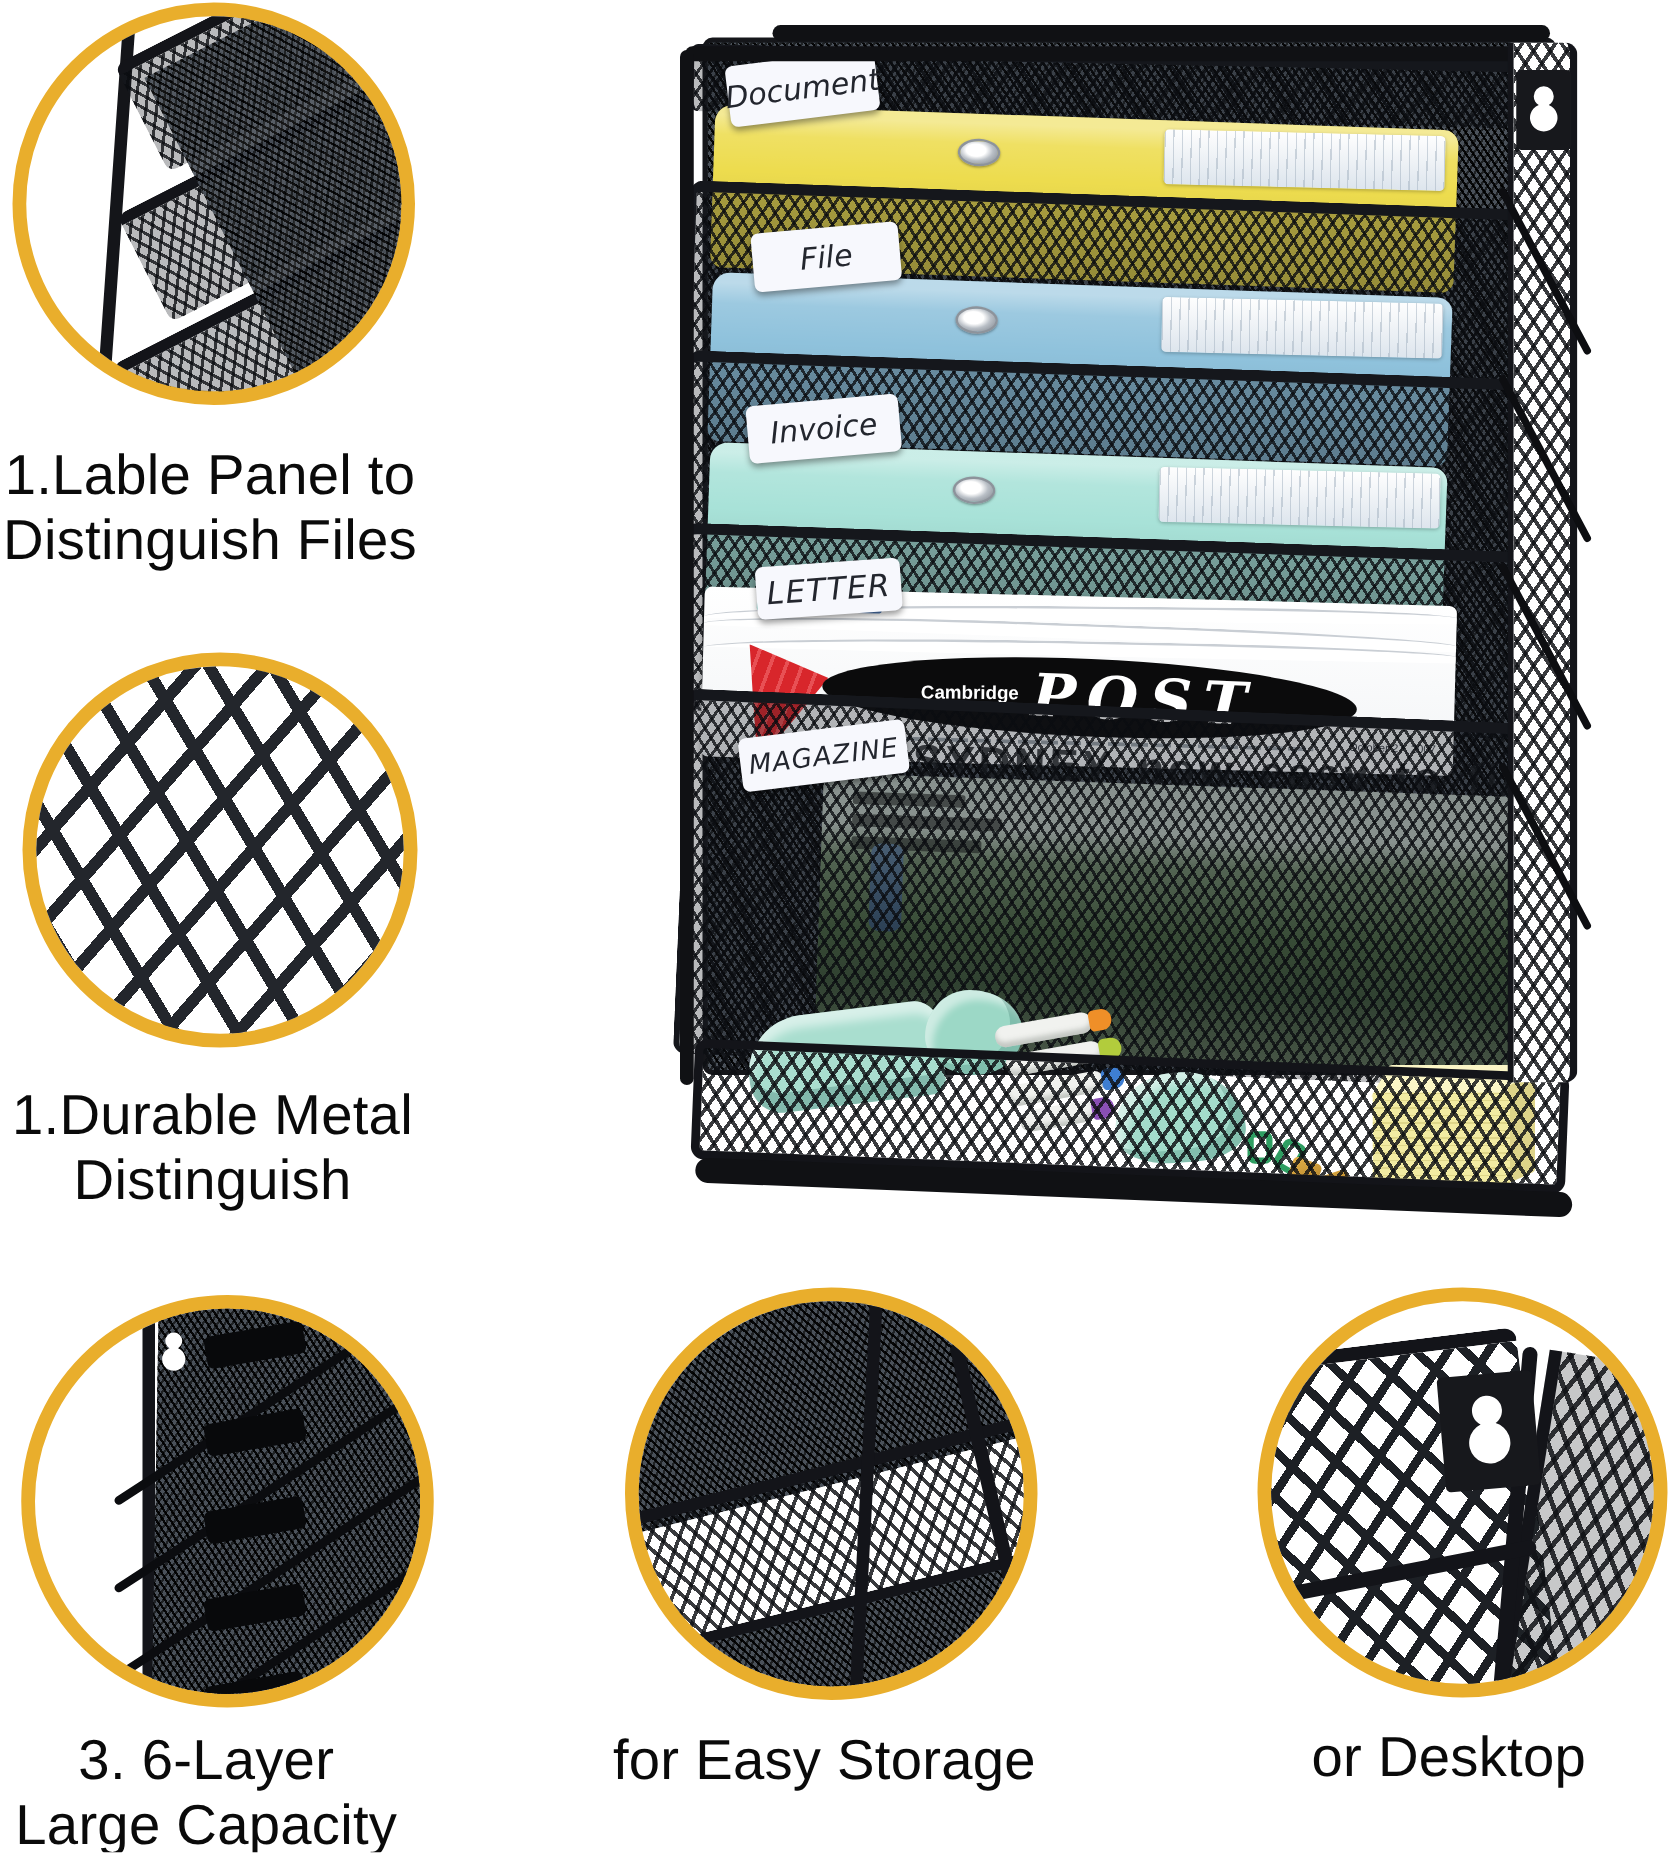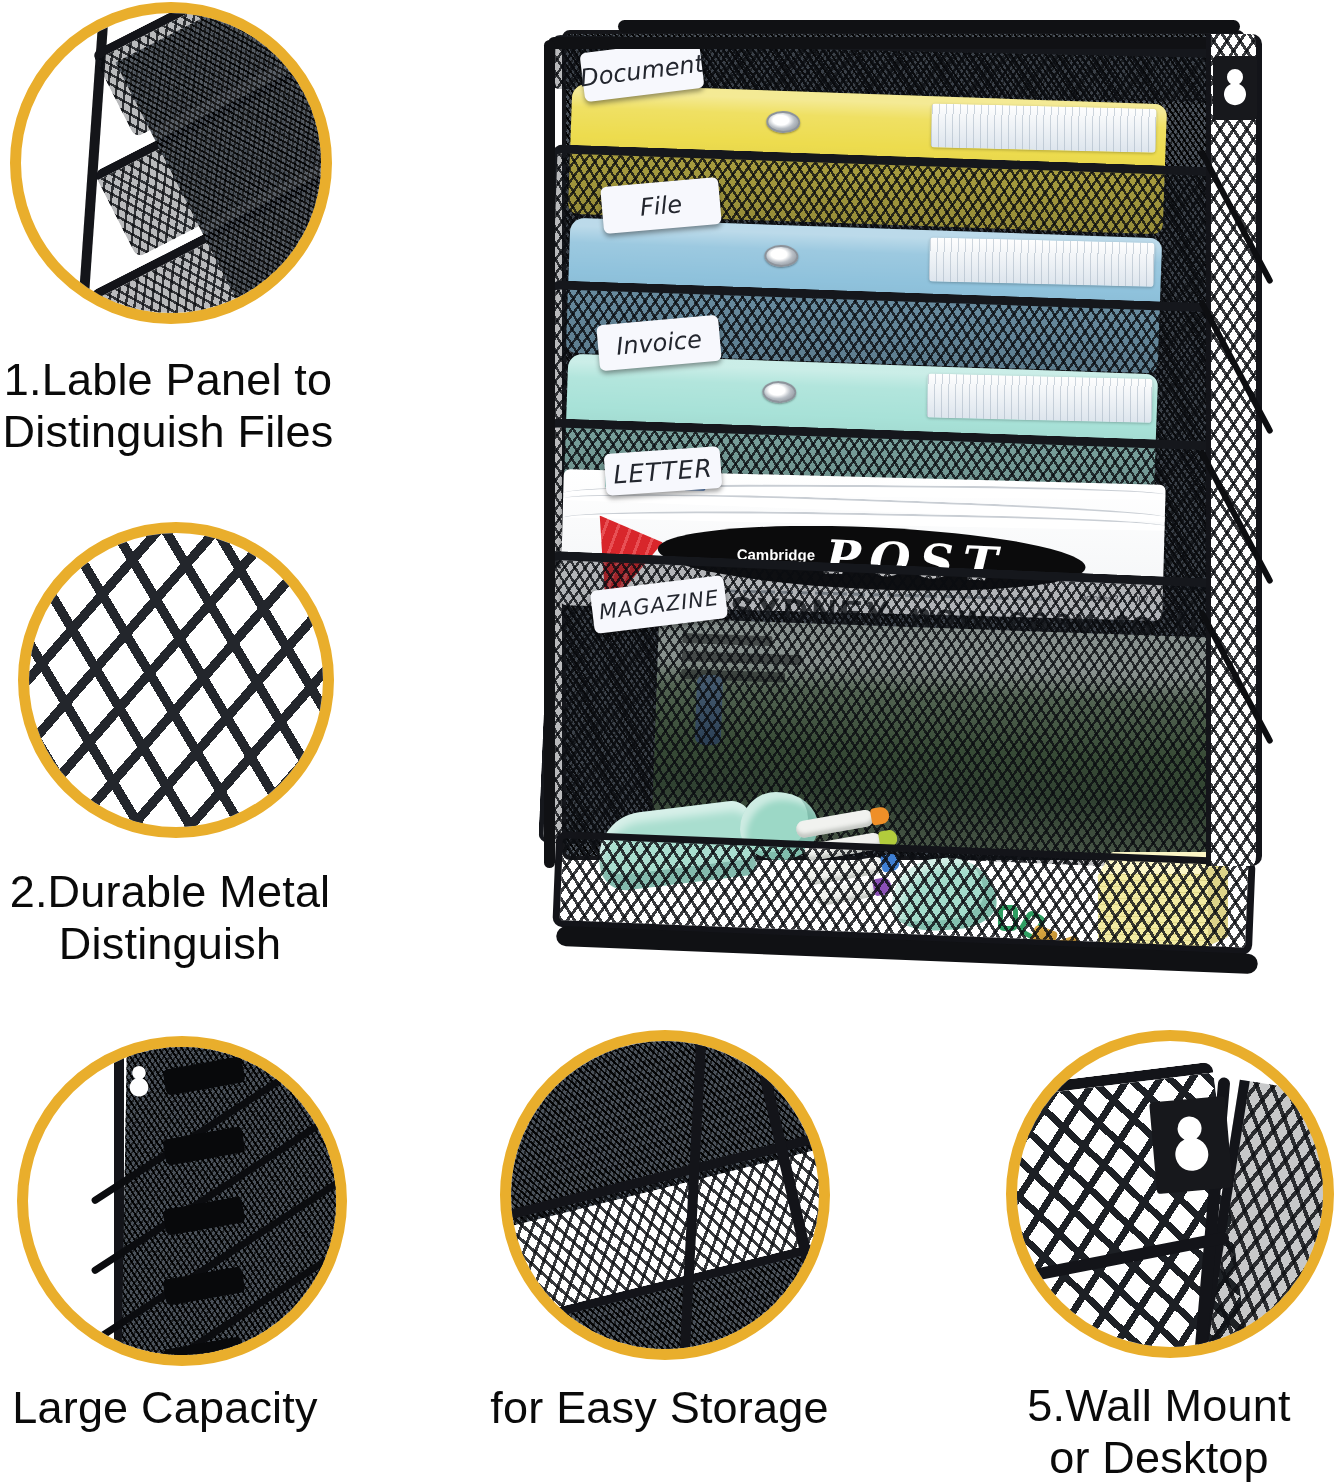--- a/index.html
+++ b/index.html
@@ -378,27 +378,27 @@
       </div>
       <div class="c5-bottube"></div>
     </div>
   </div>
 
   <div class="caption" style="left:-6px;top:354px;width:348px;">
     <div>1.Lable Panel to</div>
     <div>Distinguish Files</div>
   </div>
   <div class="caption" style="left:0px;top:866px;width:340px;">
-    <div>2.Durable Metal</div>
+    <div>1.Durable Metal</div>
     <div>Distinguish</div>
   </div>
   <div class="caption" style="left:0px;top:1382px;width:330px;">
+    <div>3. 6-Layer</div>
     <div>Large Capacity</div>
   </div>
   <div class="caption" style="left:437px;top:1382px;width:445px;">
     <div>for Easy Storage</div>
   </div>
   <div class="caption" style="left:985px;top:1380px;width:348px;">
-    <div>5.Wall Mount</div>
     <div>or Desktop</div>
   </div>
 
 </div>
 
 </body></html>

